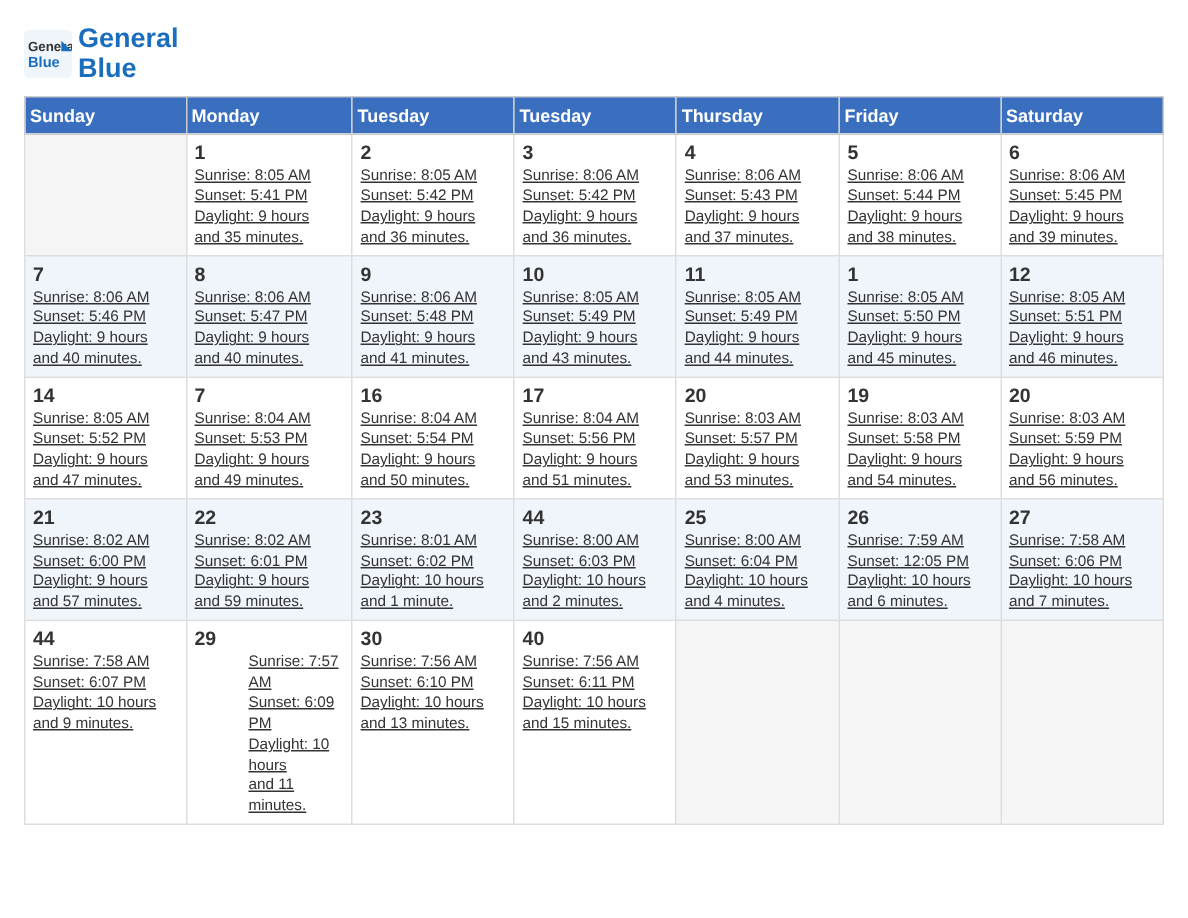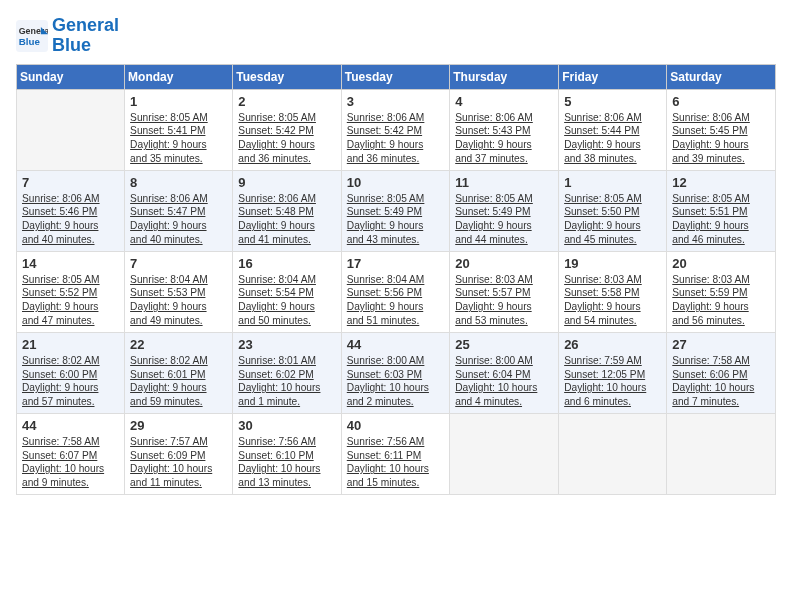--- a/index.html
+++ b/index.html
@@ -327,21 +327,21 @@
         <tr>
           <td>
             <div class="day-number">44</div>
             <div class="day-info" style="white-space: pre-line;">Sunrise: 7:58 AM
 Sunset: 6:07 PM
 Daylight: 10 hours
 and 9 minutes.</div>
           </td>
           <td>
             <div class="day-number">29</div>
-            <div class="day-info" style="white-space: pre-line;">Sunrise: 7:57 AM
+            <div class="day-info" style="white-space: pre-line; margin-left: 36px;">Sunrise: 7:57 AM
 Sunset: 6:09 PM
 Daylight: 10 hours
 and 11 minutes.</div>
           </td>
           <td>
             <div class="day-number">30</div>
             <div class="day-info" style="white-space: pre-line;">Sunrise: 7:56 AM
 Sunset: 6:10 PM
 Daylight: 10 hours
 and 13 minutes.</div>

